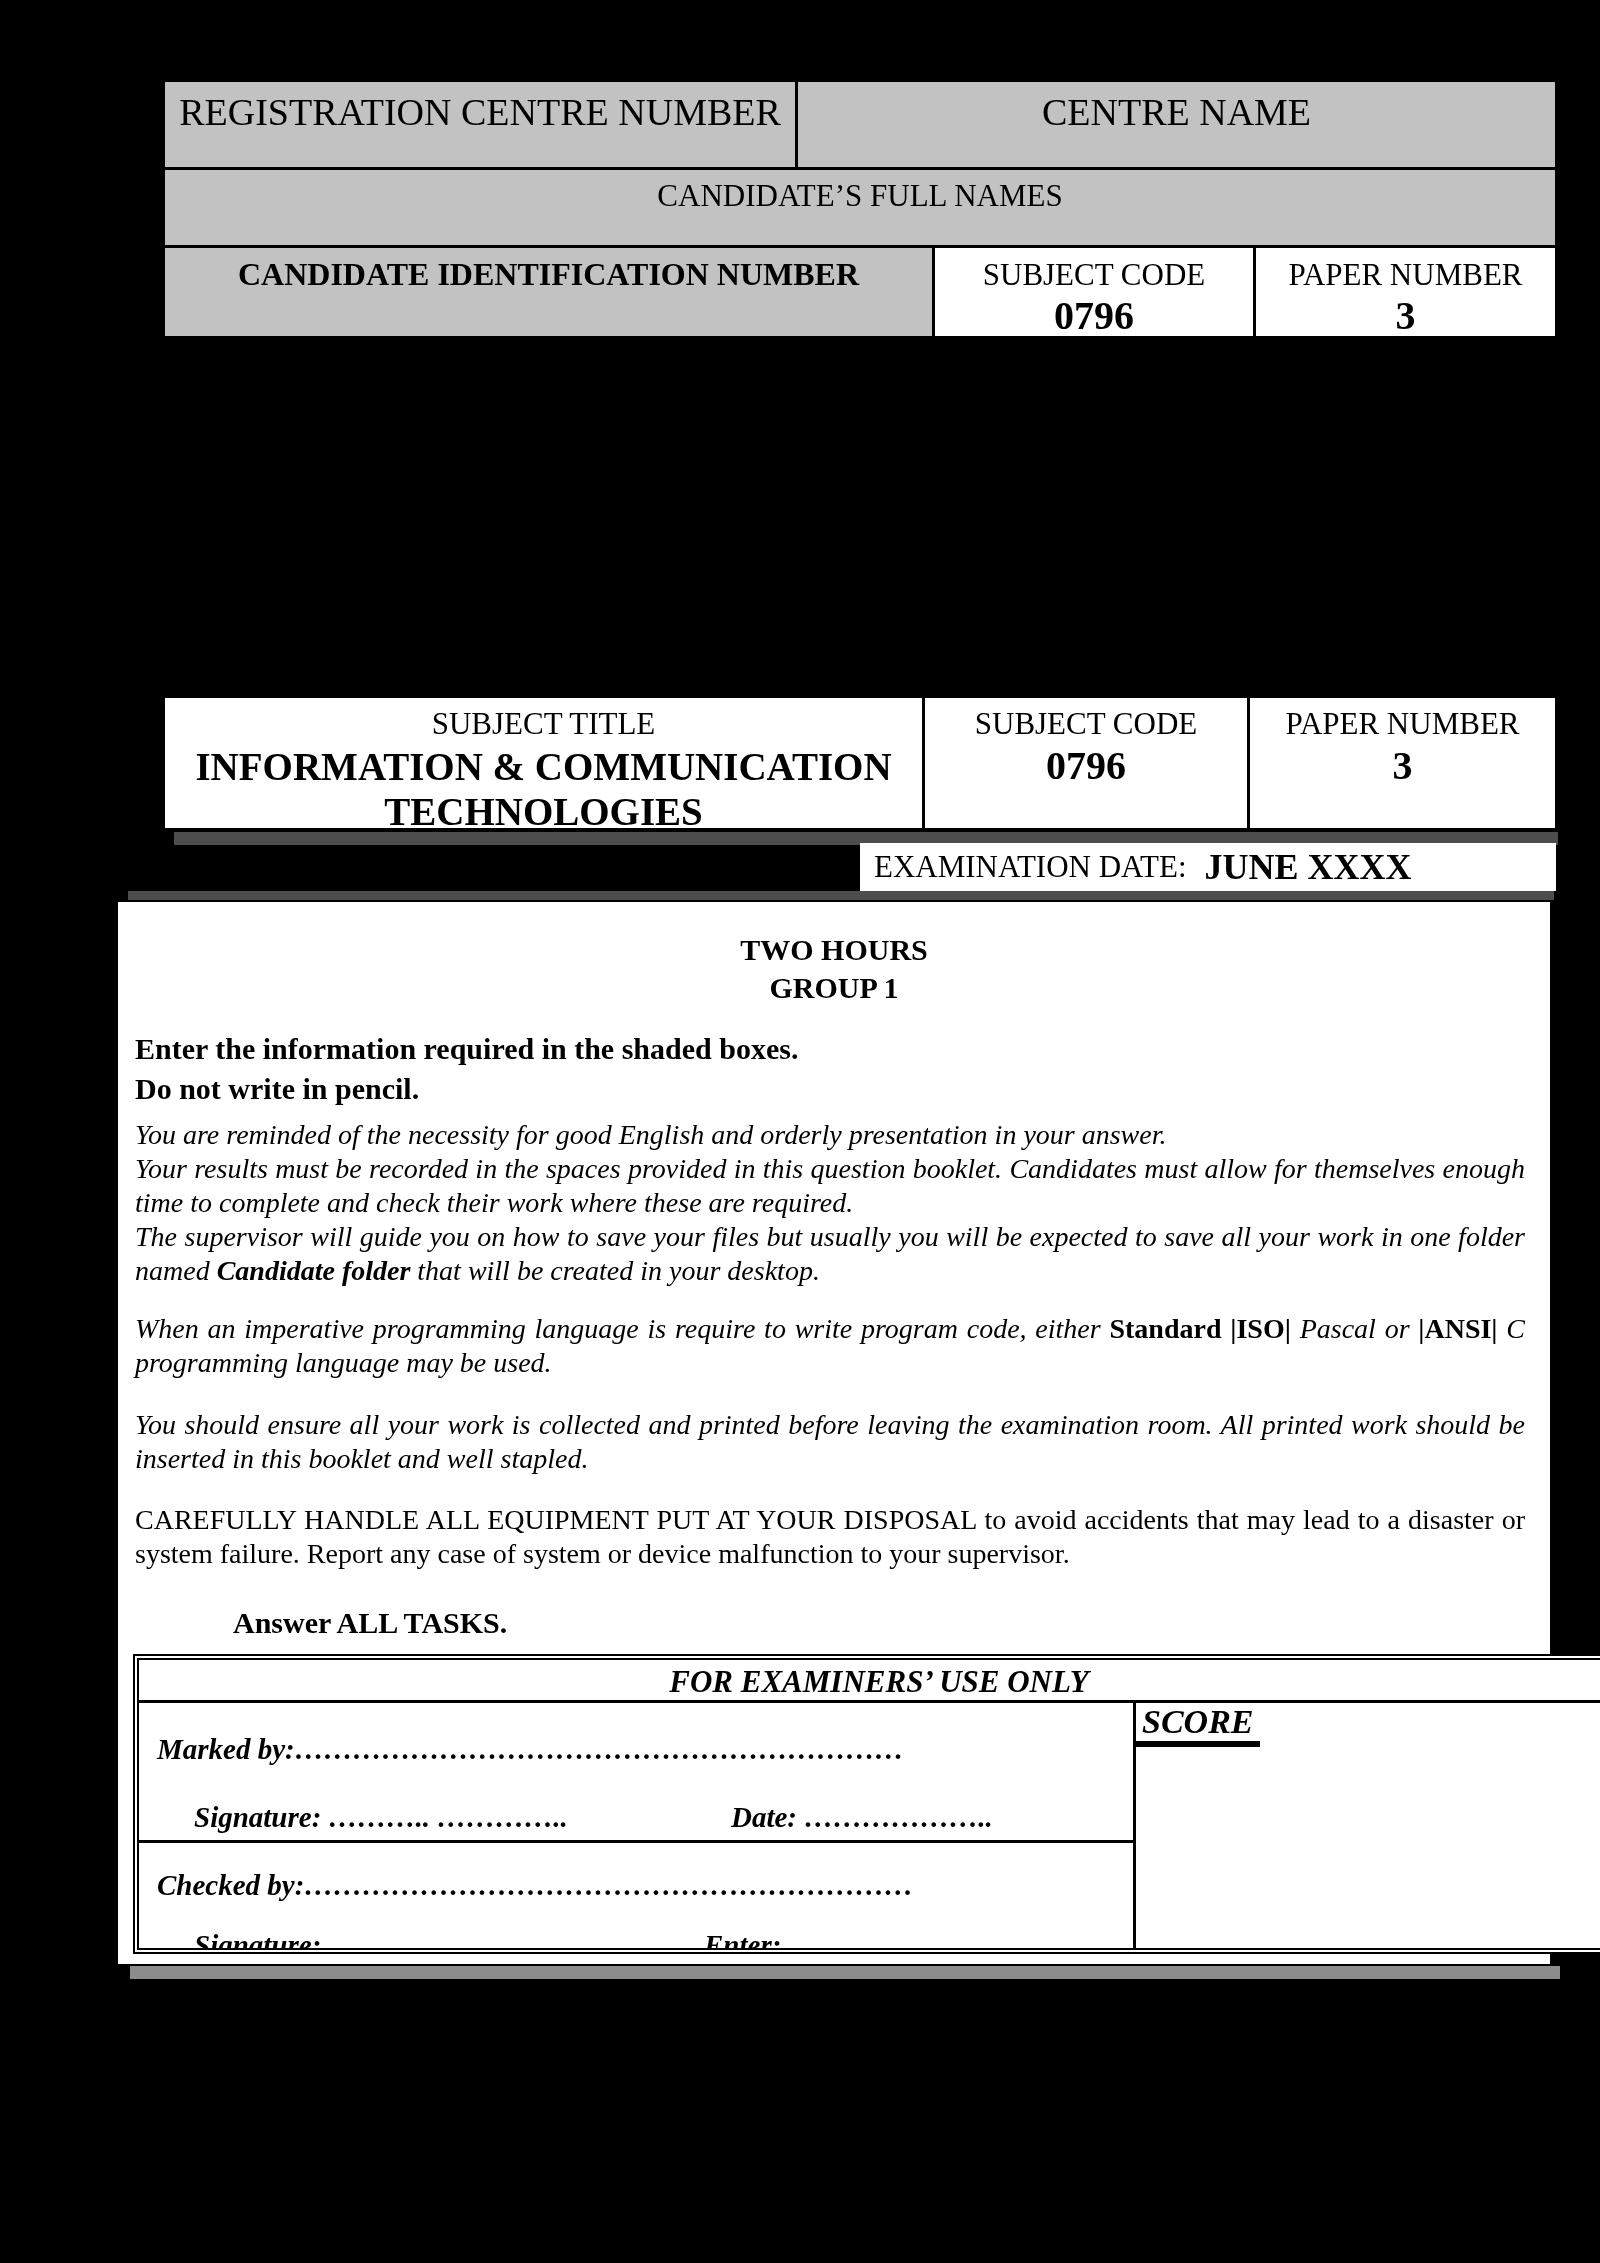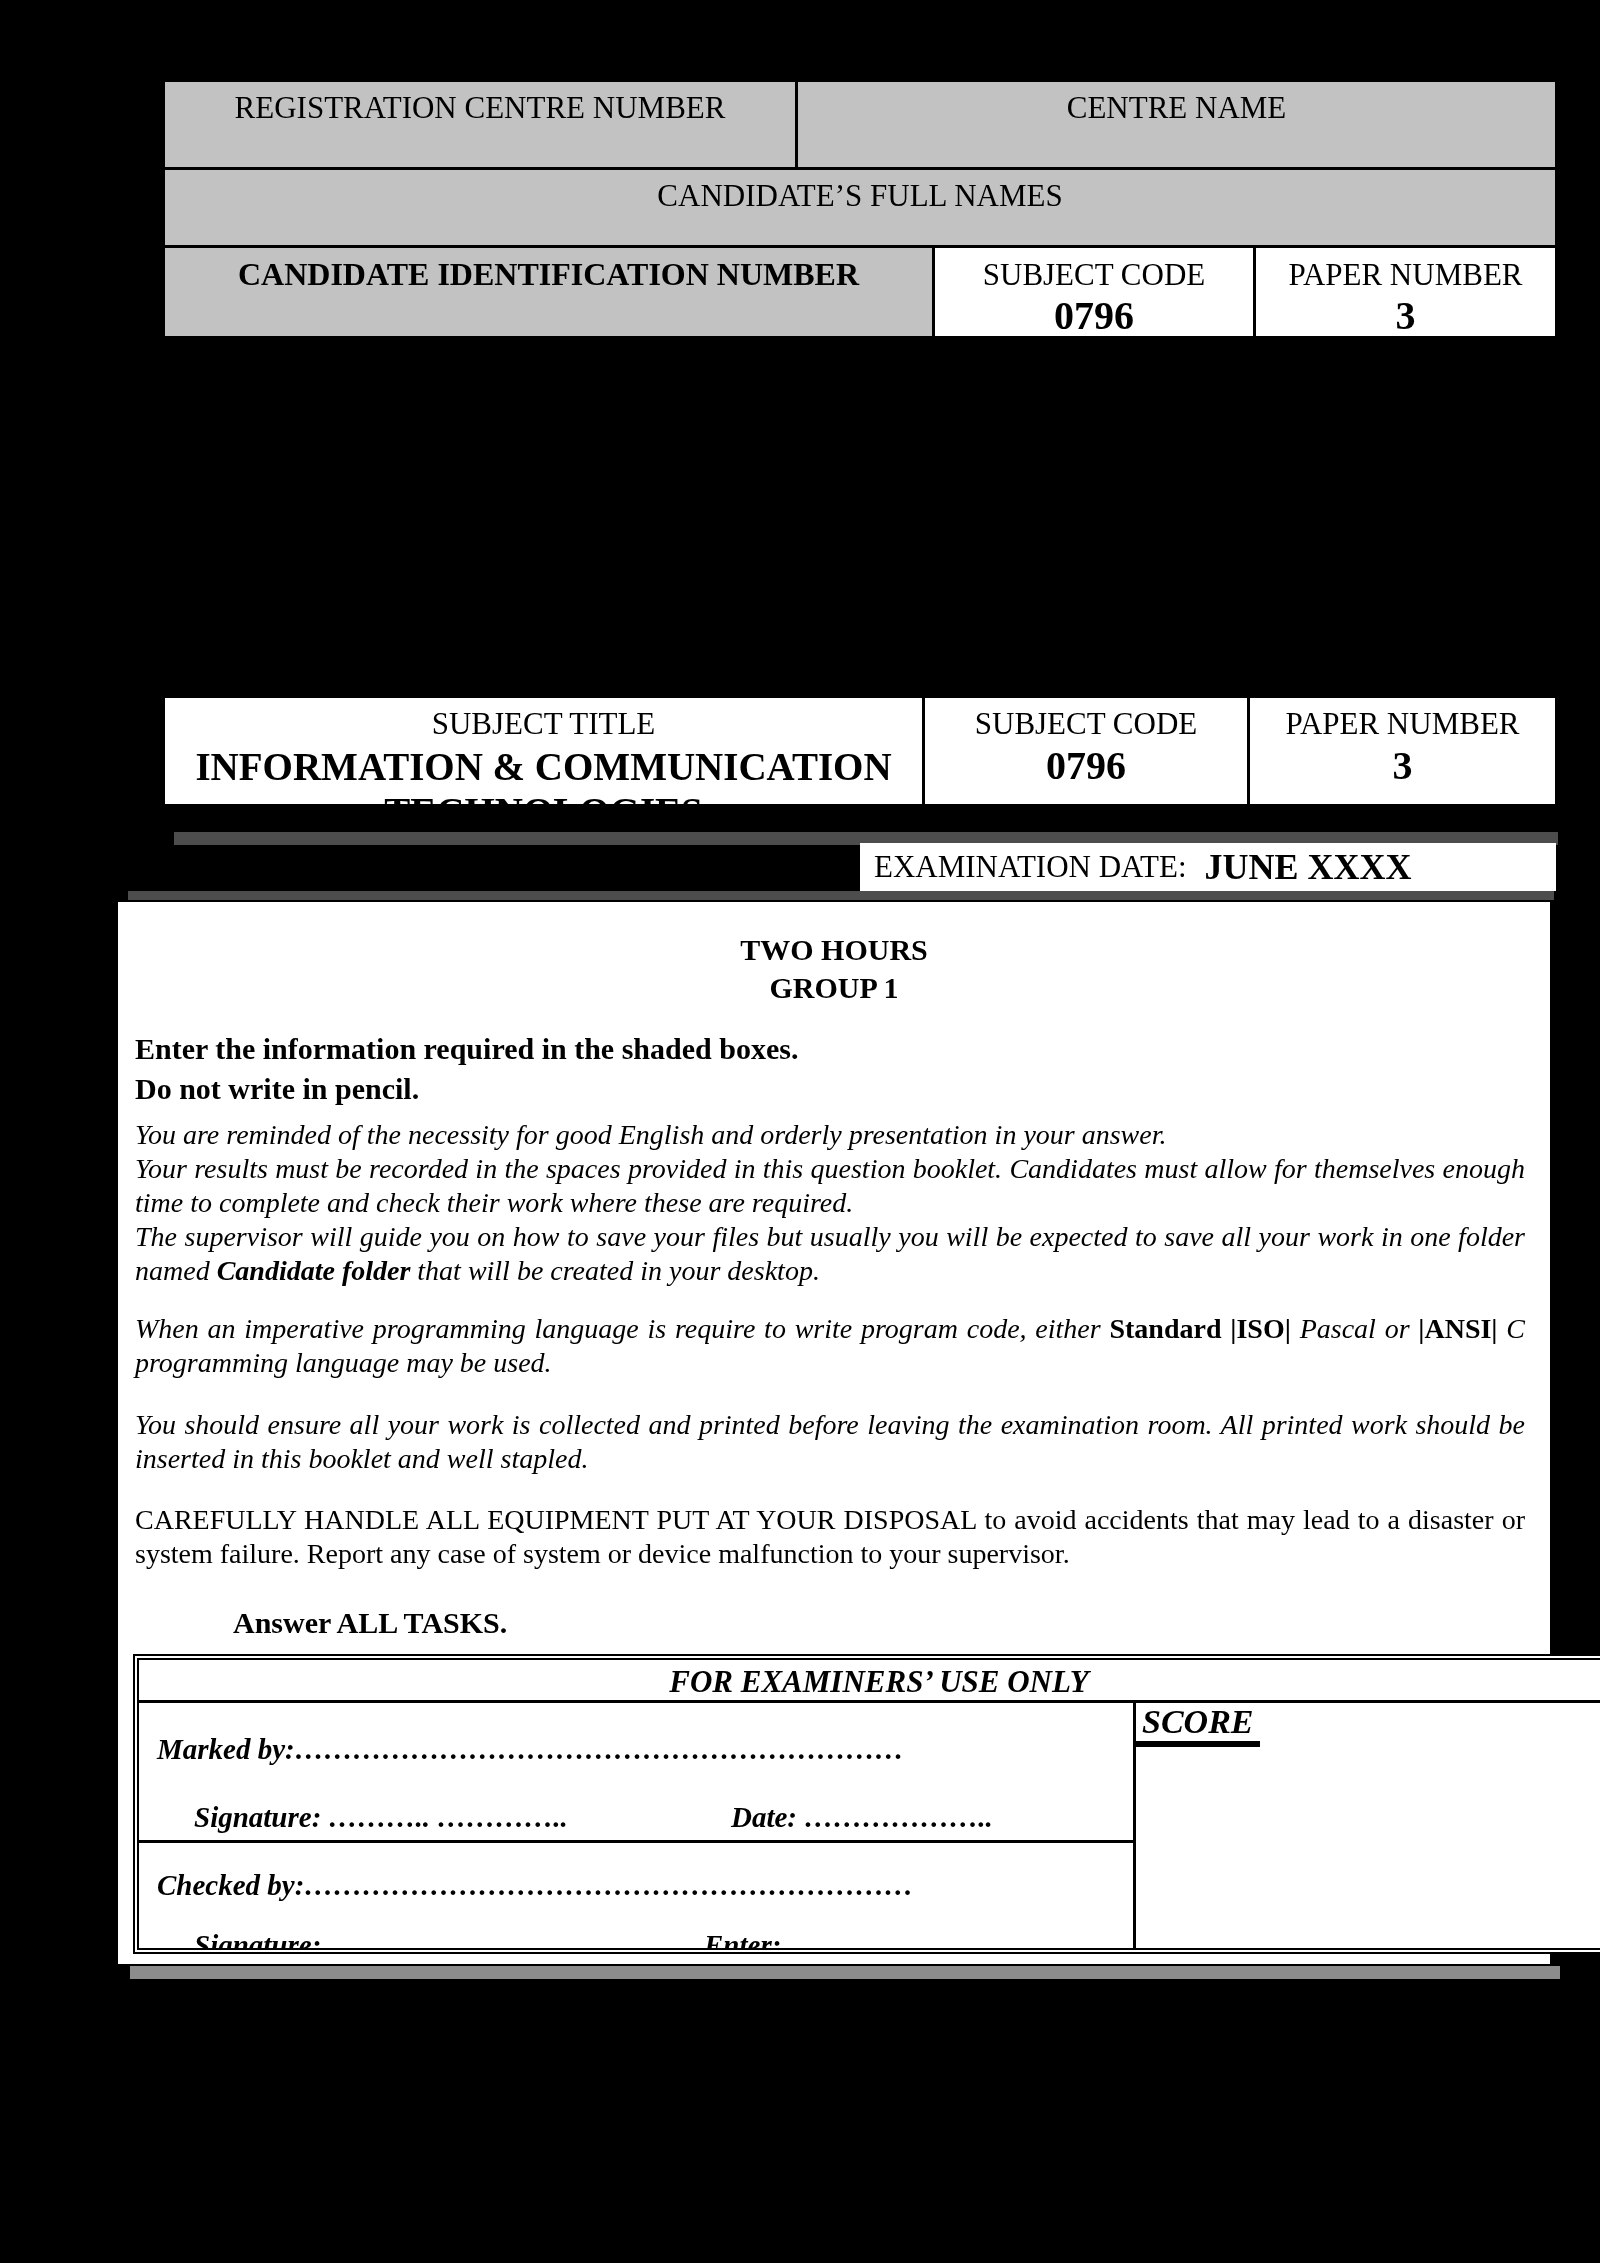--- a/index.html
+++ b/index.html
@@ -11,33 +11,33 @@
     position: relative;
   }
   .page { position: absolute; left: 0; top: 0; width: 1600px; height: 2263px; background: #000; overflow: hidden; }
 
   
   .top-table { position: absolute; left: 165px; top: 82px; width: 1390px; display: flex; flex-direction: column; gap: 3px; background: #000; }
   .t-row { display: flex; gap: 3px; }
   .cell { box-sizing: border-box; text-align: center; }
   .cell.gray { background: #c2c2c2; }
   .cell.white { background: #fff; }
-  .r1 .cell { height: 85px; padding-top: 8px; font-size: 31px; }
+  .r1 .cell { height: 85px; padding-top: 8px; font-size: 38px; }
   .c-reg { width: 630px; }
   .c-centre { flex: 1; }
   .r2 .cell { height: 75px; padding-top: 8px; font-size: 31px; font-weight: normal; width: 100%; }
   .r3 .cell { height: 88px; padding-top: 8px; }
   .c-id { width: 767px; font-size: 32px; font-weight: bold; }
   .c-code3 { width: 318px; }
   .c-paper3 { flex: 1; }
   .cell-lbl { font-size: 31px; line-height: 38px; }
   .cell-val { font-size: 40px; font-weight: bold; line-height: 44px; }
 
   
-  .mid-table { position: absolute; left: 165px; top: 698px; width: 1390px; height: 106px; display: flex; gap: 3px; background: #000; }
+  .mid-table { position: absolute; left: 165px; top: 698px; width: 1390px; height: 130px; display: flex; gap: 3px; background: #000; }
   .mid-table .cell { padding-top: 6px; }
   .c-title { width: 757px; background: #fff; }
   .c-code { width: 322px; background: #fff; }
   .c-paper { flex: 1; background: #fff; }
   .title-lbl { font-size: 31px; line-height: 40px; }
   .title-big { font-size: 39px; font-weight: bold; line-height: 45px; }
 
   .bar { position: absolute; background: #4d4d4d; }
   .bar-mid { left: 174px; top: 832px; width: 1384px; height: 13px; }
   .bar-mainbox-top { left: 128px; top: 891px; width: 1426px; height: 9px; }

